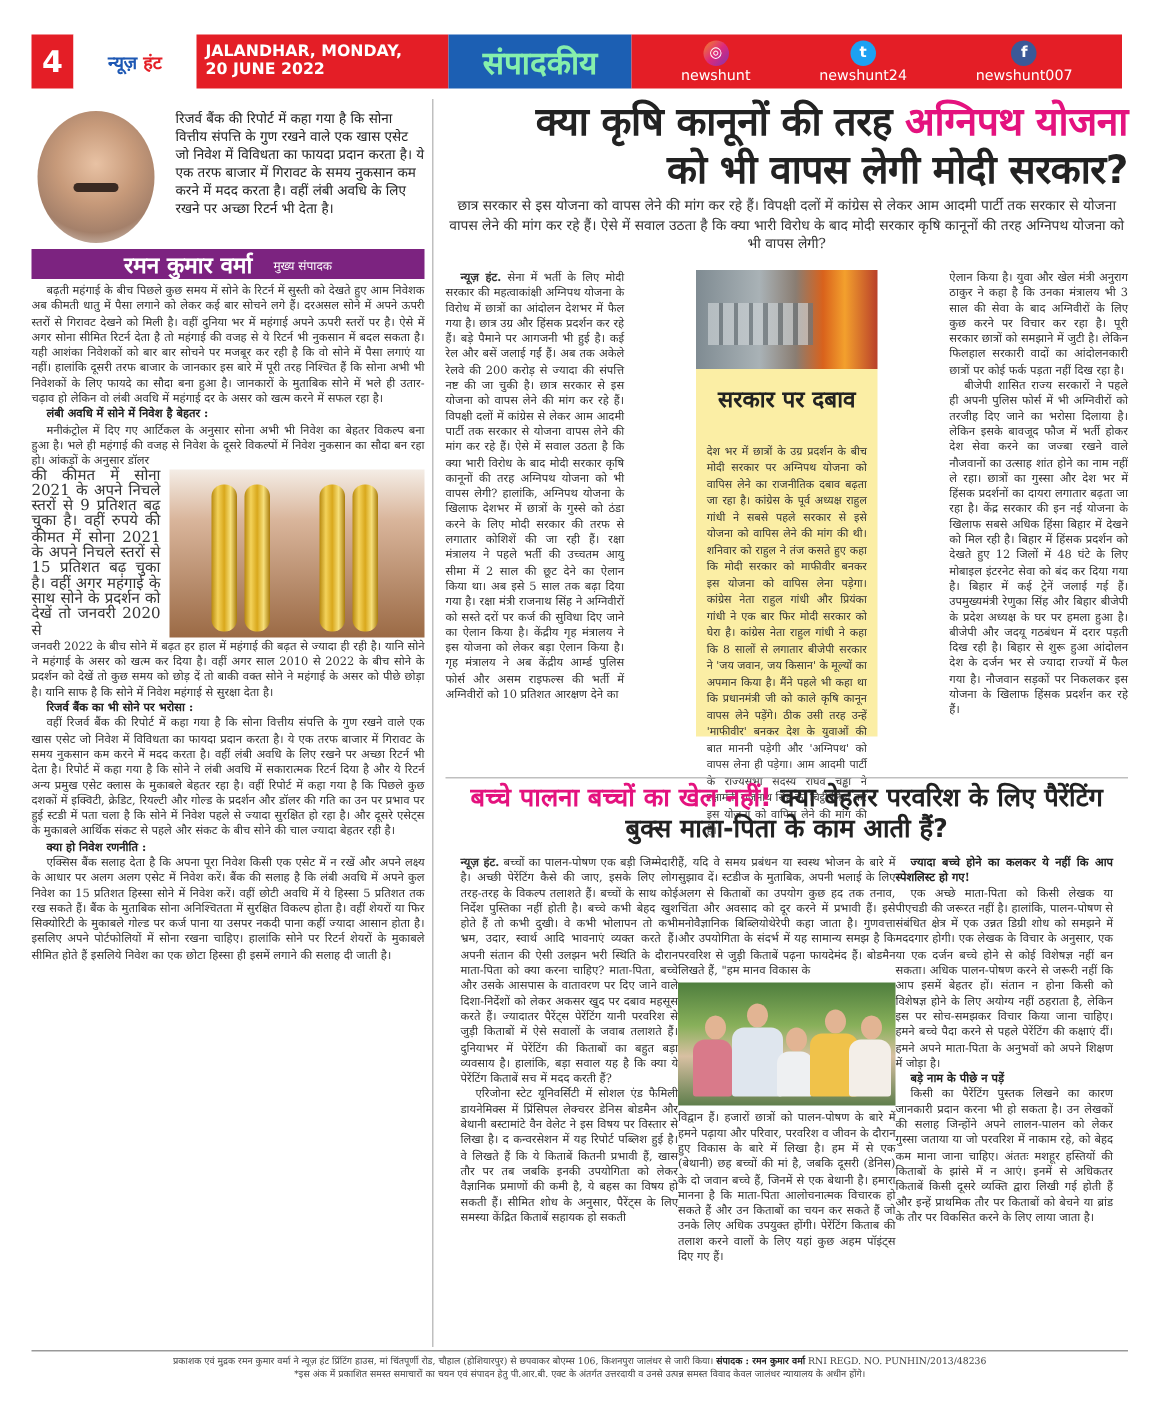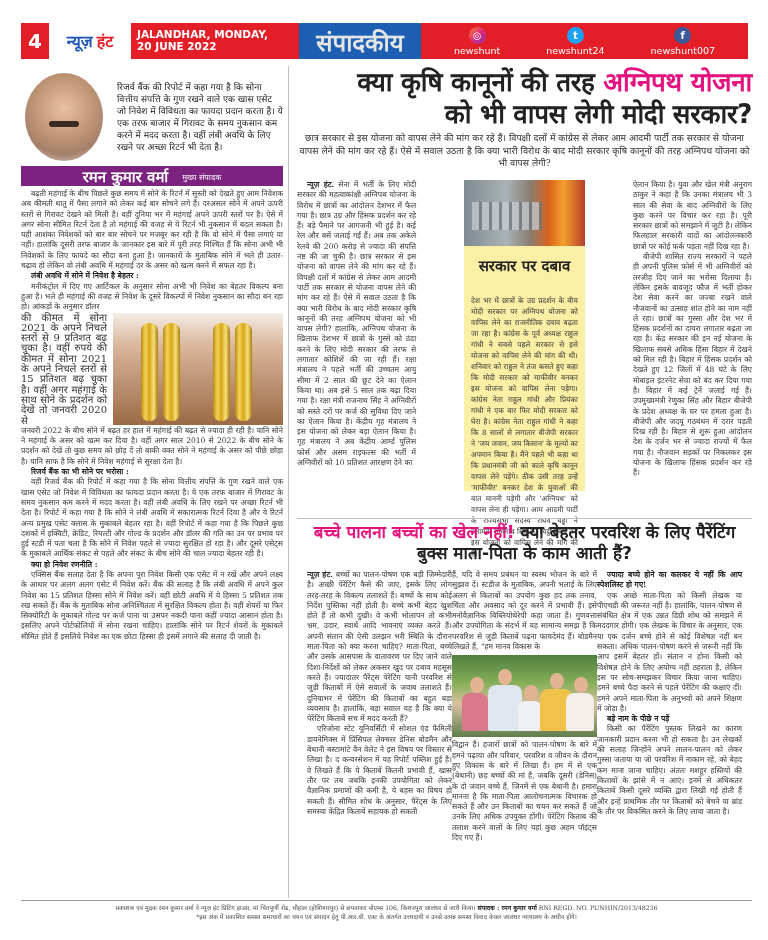--- a/index.html
+++ b/index.html
@@ -1,34 +1,34 @@
 <!DOCTYPE html>
 <html><head>
 <meta charset="utf-8">
 <style>
   * { box-sizing: border-box; margin: 0; padding: 0; }
   body { width: 768px; height: 940px; background: #ffffff; font-family: "DejaVu Serif", serif; color: #2a2a2a; overflow: hidden; position: relative; }
   .mast-row { position: absolute; top: 23px; left: 21px; right: 20px; height: 36px; display: flex; }
   .page-no { width: 28px; background: #e41e26; color: #fff; font-family: "DejaVu Sans", sans-serif; font-size: 20px; font-weight: bold; display: flex; align-items: center; justify-content: center; }
-  .brand { width: 82px; display: flex; align-items: center; justify-content: center; color: #1e58b4; font-family: "DejaVu Sans", sans-serif; font-size: 16px; font-weight: bold; background: #fff; }
+  .brand { width: 82px; display: flex; align-items: center; justify-content: center; color: #1e58b4; font-family: "DejaVu Sans", sans-serif; font-size: 12px; font-weight: bold; background: #fff; }
   .brand .hunt { color: #e41e26; margin-left: 4px; }
   .dateline { width: 168px; background: #e41e26; color: #fff; font-family: "DejaVu Sans", sans-serif; font-size: 10.5px; font-weight: bold; line-height: 12px; padding: 5px 6px; }
-  .section-title { width: 122px; background: #1c5fb3; color: #e5e5e5; font-family: "DejaVu Sans", sans-serif; font-size: 24px; font-weight: bold; display: flex; align-items: center; justify-content: center; }
+  .section-title { width: 122px; background: #1c5fb3; color: #86efac; font-family: "DejaVu Sans", sans-serif; font-size: 21px; font-weight: bold; display: flex; align-items: center; justify-content: center; }
   .social { flex: 1; background: #e41e26; display: flex; justify-content: space-around; align-items: center; padding: 0 10px; }
   .social-item { display: flex; flex-direction: column; align-items: center; color: #fff; font-family: "DejaVu Sans", sans-serif; font-size: 9.5px; }
   .soc-icon { width: 17px; height: 17px; border-radius: 50%; display: flex; align-items: center; justify-content: center; font-size: 10px; font-weight: bold; color: #fff; margin-bottom: 1px; }
   .ig { background: linear-gradient(135deg, #f58529, #dd2a7b, #8134af); }
   .tw { background: #1da1f2; }
   .fb { background: #3b5998; }
 
   
   .left-col { position: absolute; top: 66px; left: 21px; width: 262px; }
   .left-headline { font-family: "DejaVu Sans", sans-serif; font-size: 23px; line-height: 30px; color: #222; font-weight: normal; }
   .left-headline b { font-weight: bold; }
-  .left-intro { display: flex; margin-top: 8px; height: 86px; align-items: center; }
+  .left-intro { display: flex; margin-top: 8px; height: 86px; }
   .portrait { width: 78px; height: 88px; border-radius: 50%; background: radial-gradient(circle at 50% 40%, #e8c2a4 0%, #c79a7a 40%, #a4806a 70%, #ece8e4 100%); margin-left: 4px; position: relative; flex-shrink: 0; }
   .portrait::after { content: ""; position: absolute; left: 24px; top: 48px; width: 30px; height: 6px; background: #3a2a22; border-radius: 6px; }
   .intro-text { font-size: 9px; line-height: 12px; margin-left: 14px; color: #222; }
   .byline { background: #7c2380; color: #fff; margin-top: 6px; height: 20px; display: flex; align-items: center; justify-content: center; gap: 14px; }
   .byline-name { font-family: "DejaVu Sans", sans-serif; font-size: 15px; font-weight: bold; }
   .byline-role { font-size: 8px; }
   .body-text { font-size: 7.6px; line-height: 10.3px; text-align: justify; color: #333; }
   .body-text p { text-indent: 10px; }
   .body-text .sub { font-weight: bold; text-indent: 10px; color: #222; }
   .left-body { margin-top: 3px; }

